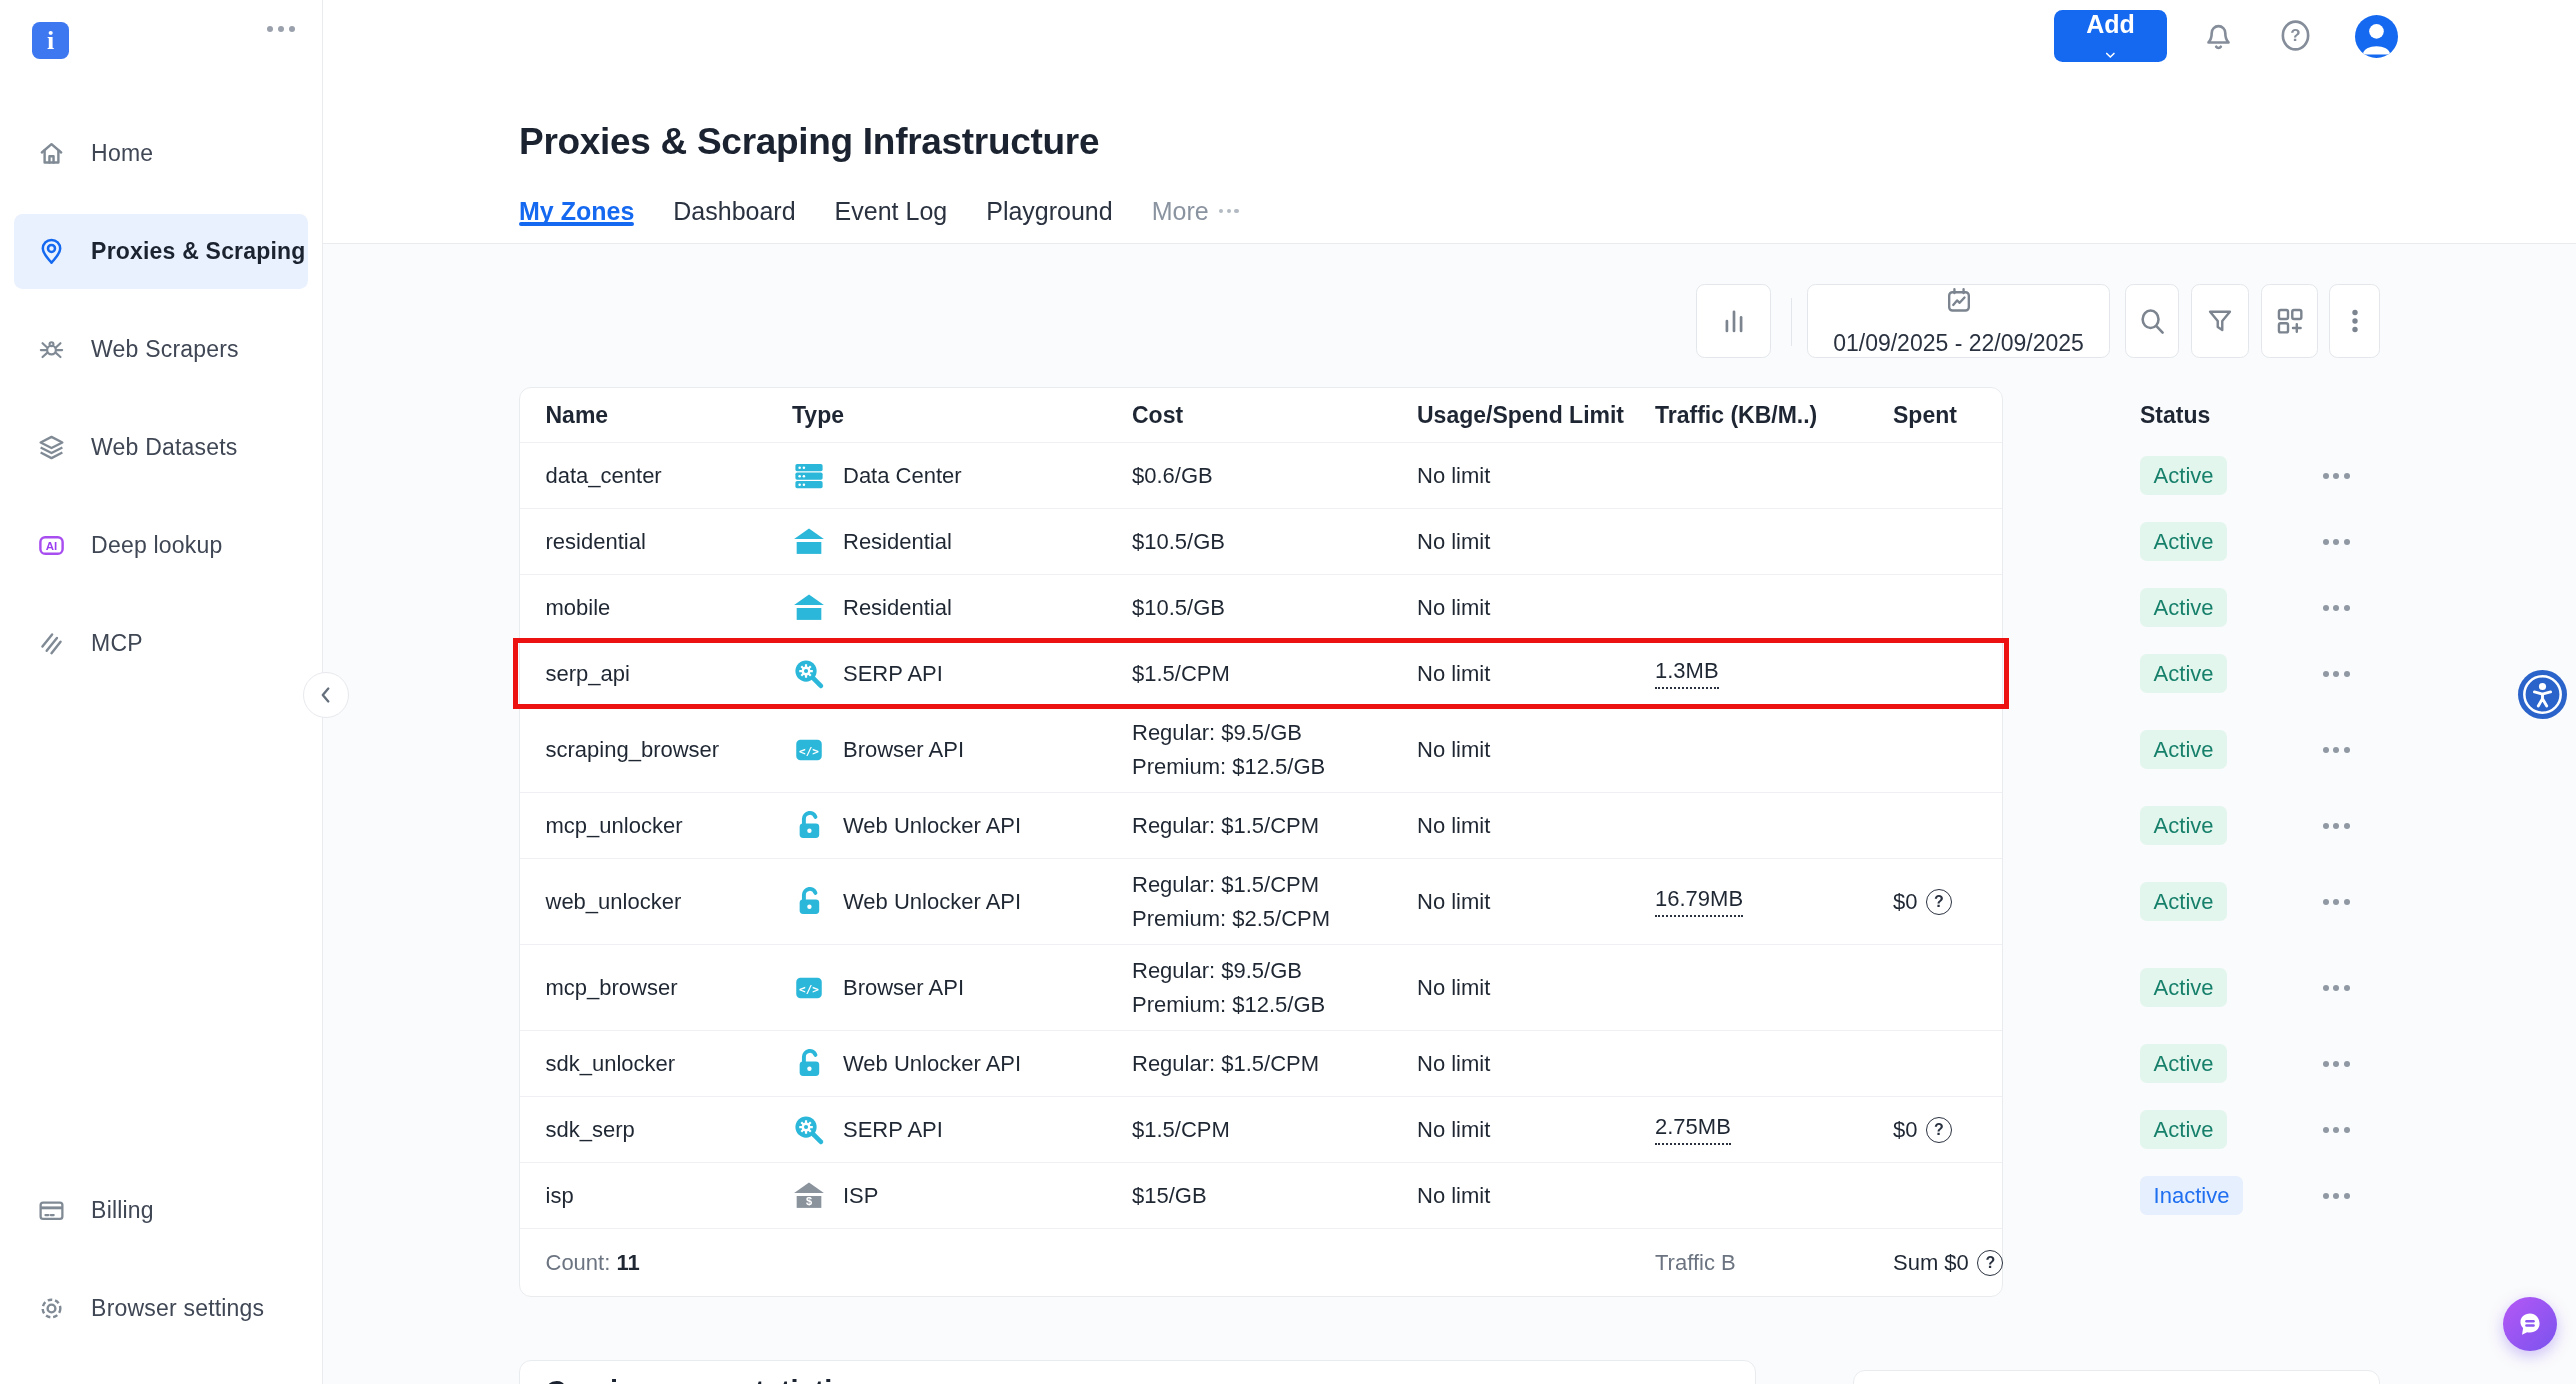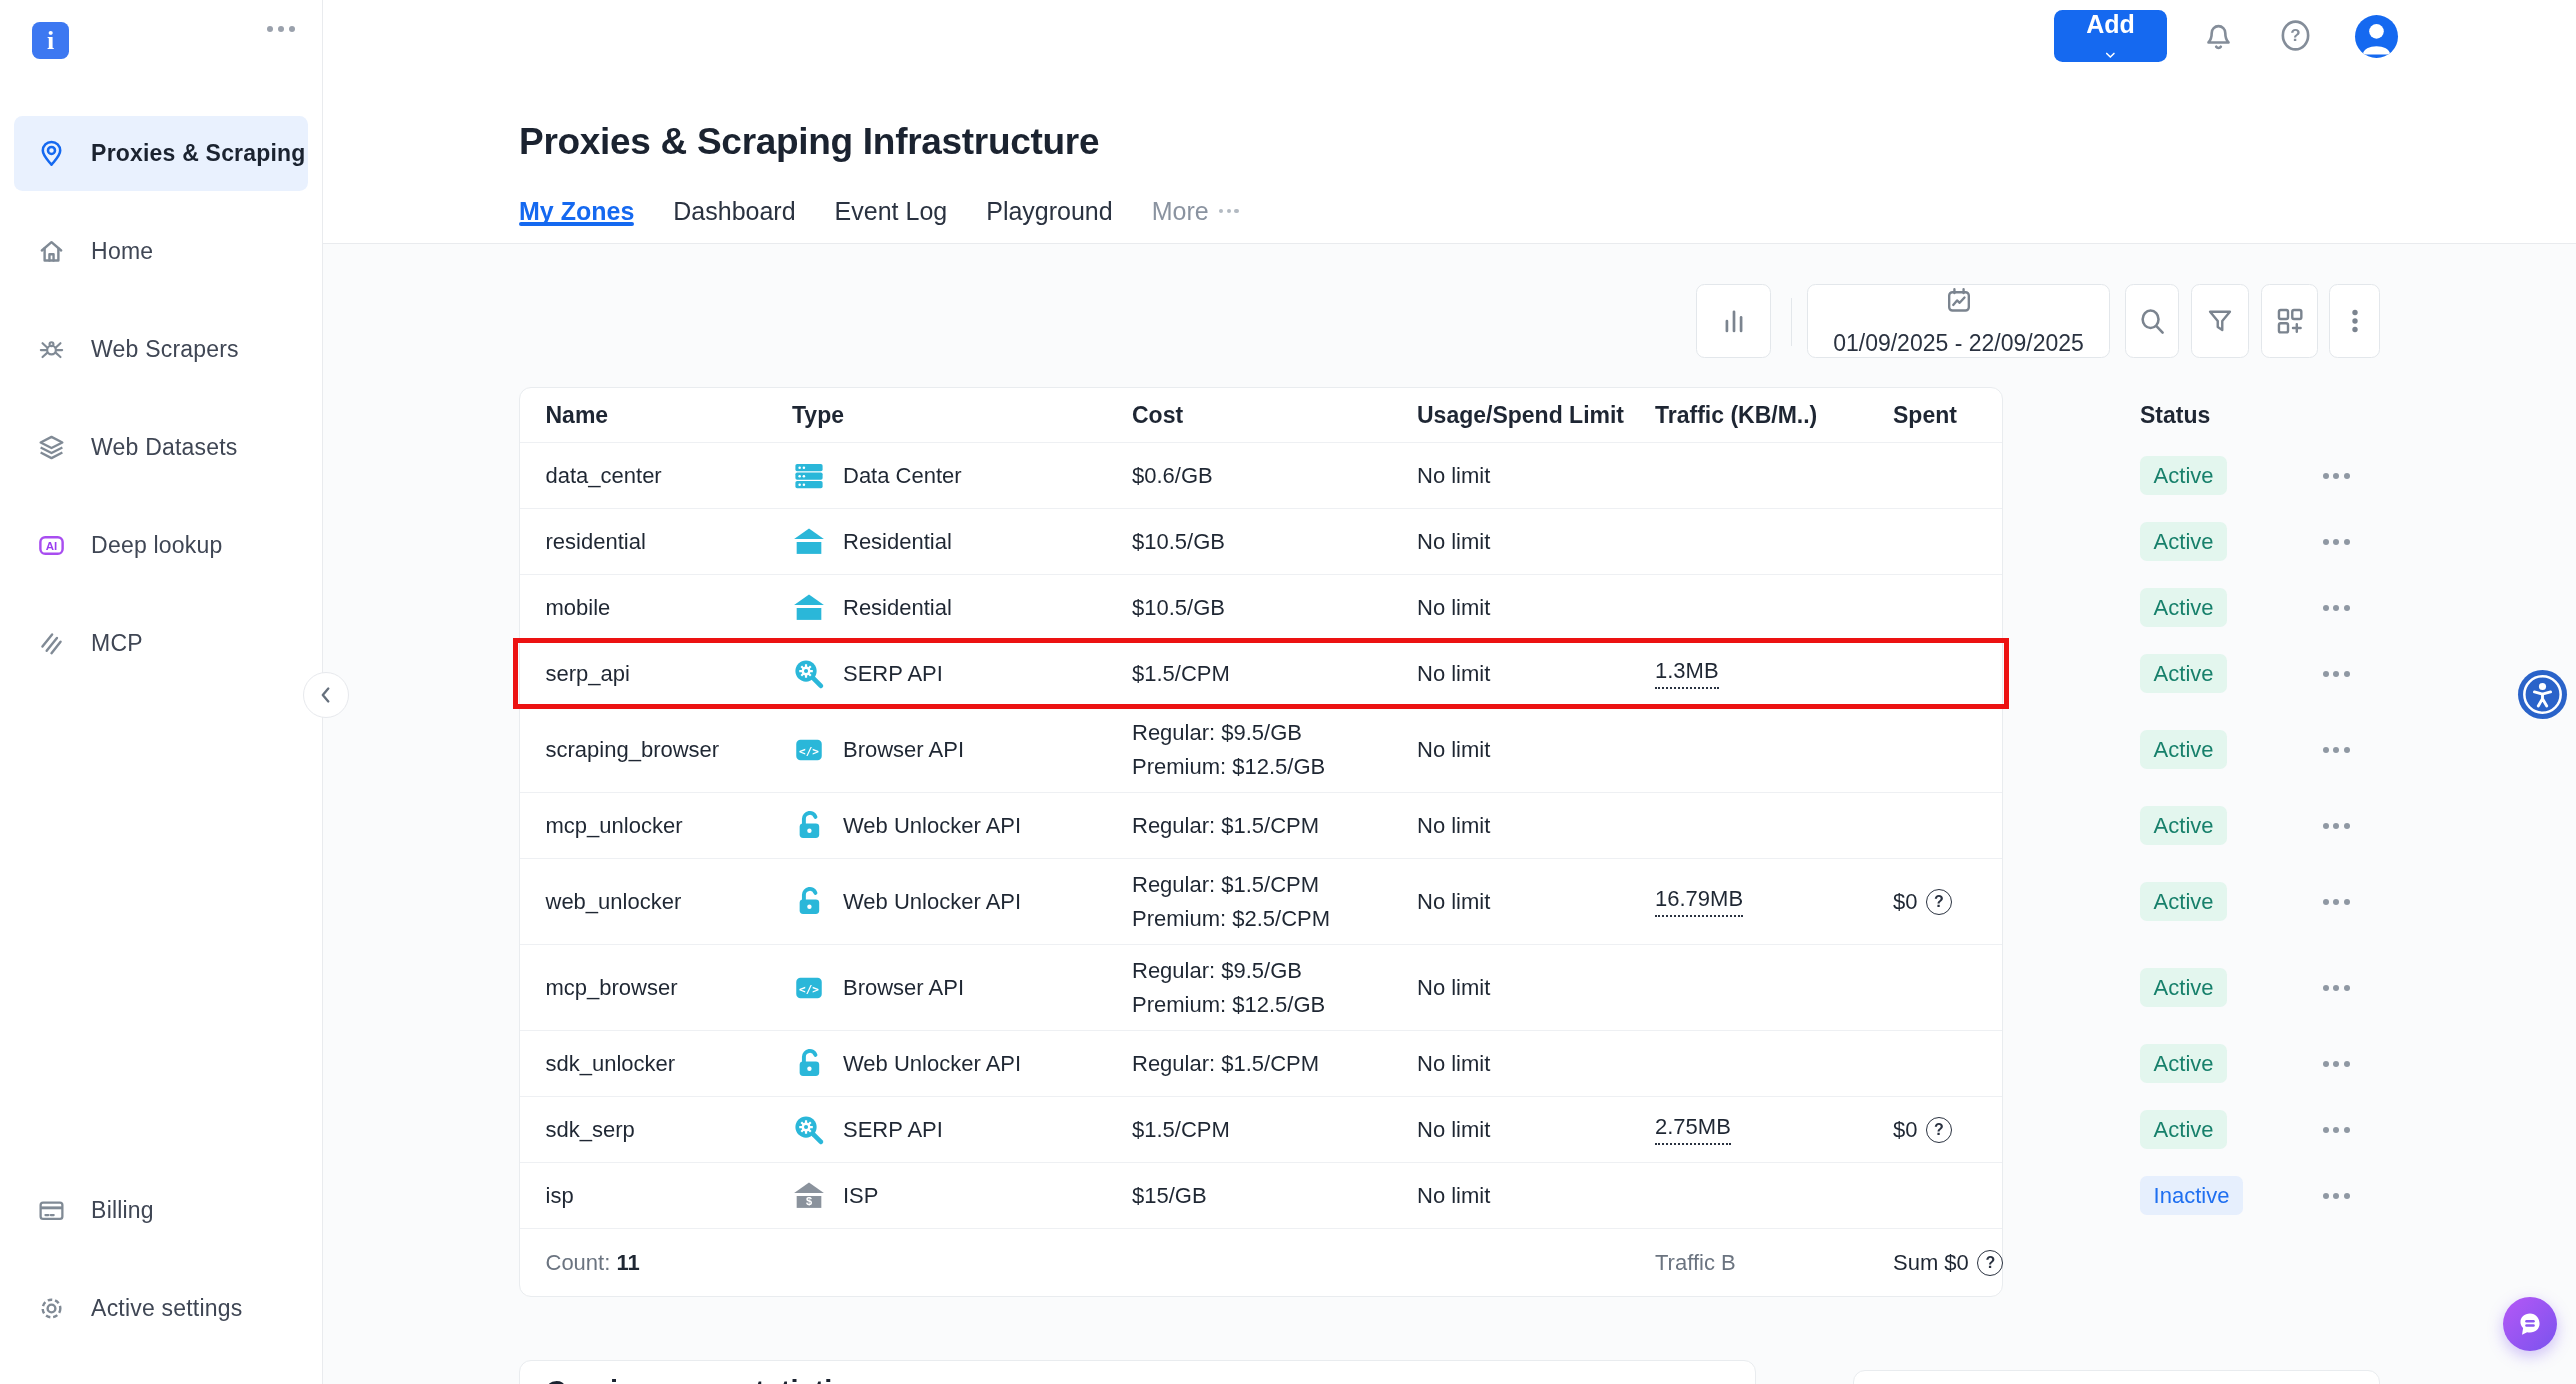--- a/index.html
+++ b/index.html
@@ -91,39 +91,39 @@
 <div class="main-header"></div>
 
 <aside class="sidebar">
   <div class="logo">i</div>
   <div class="side-dots">
       <i></i>
       <i></i>
       <i></i>
     </div>
   <nav class="nav" id="nav-top">
-      <div class="nav-item active">
-        <span class="nicon">
-          <svg width="29" height="29" viewBox="0 0 24 24" fill="none" stroke="#1569f0" stroke-width="2.1">
-            <path d="M12 21.3 C8.2 16.7 4.8 13.6 4.8 9.6 a7.2 7.2 0 1 1 14.4 0 C19.2 13.6 15.8 16.7 12 21.3 Z" stroke-linejoin="round"></path>
-            <circle cx="12" cy="9.5" r="2.9"></circle>
-          </svg>
-        </span>
-        <span class="nlabel">Proxies &amp; Scraping</span>
-      </div>
       <div class="nav-item">
         <span class="nicon">
           <svg width="29" height="29" viewBox="0 0 24 24" fill="none" stroke="#808a95" stroke-width="2" stroke-linecap="round" stroke-linejoin="round">
             <path d="M4 11.2 L12 4.3 L20 11.2"></path>
             <path d="M6.3 9.4 V19.5 H17.7 V9.4"></path>
             <path d="M10.3 19.5 V14.3 h3.4 V19.5"></path>
           </svg>
         </span>
         <span class="nlabel">Home</span>
       </div>
+      <div class="nav-item active">
+        <span class="nicon">
+          <svg width="29" height="29" viewBox="0 0 24 24" fill="none" stroke="#1569f0" stroke-width="2.1">
+            <path d="M12 21.3 C8.2 16.7 4.8 13.6 4.8 9.6 a7.2 7.2 0 1 1 14.4 0 C19.2 13.6 15.8 16.7 12 21.3 Z" stroke-linejoin="round"></path>
+            <circle cx="12" cy="9.5" r="2.9"></circle>
+          </svg>
+        </span>
+        <span class="nlabel">Proxies &amp; Scraping</span>
+      </div>
       <div class="nav-item">
         <span class="nicon">
           <svg width="29" height="29" viewBox="0 0 24 24" fill="none" stroke="#808a95" stroke-width="1.8" stroke-linecap="round">
             <circle cx="12" cy="12.5" r="3.6"></circle>
             <circle cx="12" cy="7.6" r="1.6"></circle>
             <path d="M8.6 10.6 L4.6 6.8 M8.3 12.5 L3.2 12.5 M8.6 14.6 L4.6 18.2 M15.4 10.6 L19.4 6.8 M15.7 12.5 L20.8 12.5 M15.4 14.6 L19.4 18.2"></path>
           </svg>
         </span>
         <span class="nlabel">Web Scrapers</span>
       </div>
@@ -168,21 +168,21 @@
         </span>
         <span class="nlabel">Billing</span>
       </div>
       <div class="nav-item">
         <span class="nicon">
           <svg width="29" height="29" viewBox="0 0 24 24" fill="none" stroke="#808a95" stroke-width="2">
             <circle cx="12" cy="12" r="3.2"></circle>
             <circle cx="12" cy="12" r="7.3" stroke-dasharray="3.8 2.4"></circle>
           </svg>
         </span>
-        <span class="nlabel">Active settings</span>
+        <span class="nlabel">Browser settings</span>
       </div>
     </nav>
 </aside>
 <div class="collapse-btn">
   <svg width="22" height="22" viewBox="0 0 24 24">
       <path d="M14.5 5 L8.5 12 L14.5 19" fill="none" stroke="#66707d" stroke-width="2.6" stroke-linecap="round" stroke-linejoin="round"></path>
     </svg>
 </div>
 
 <button class="add-btn">

